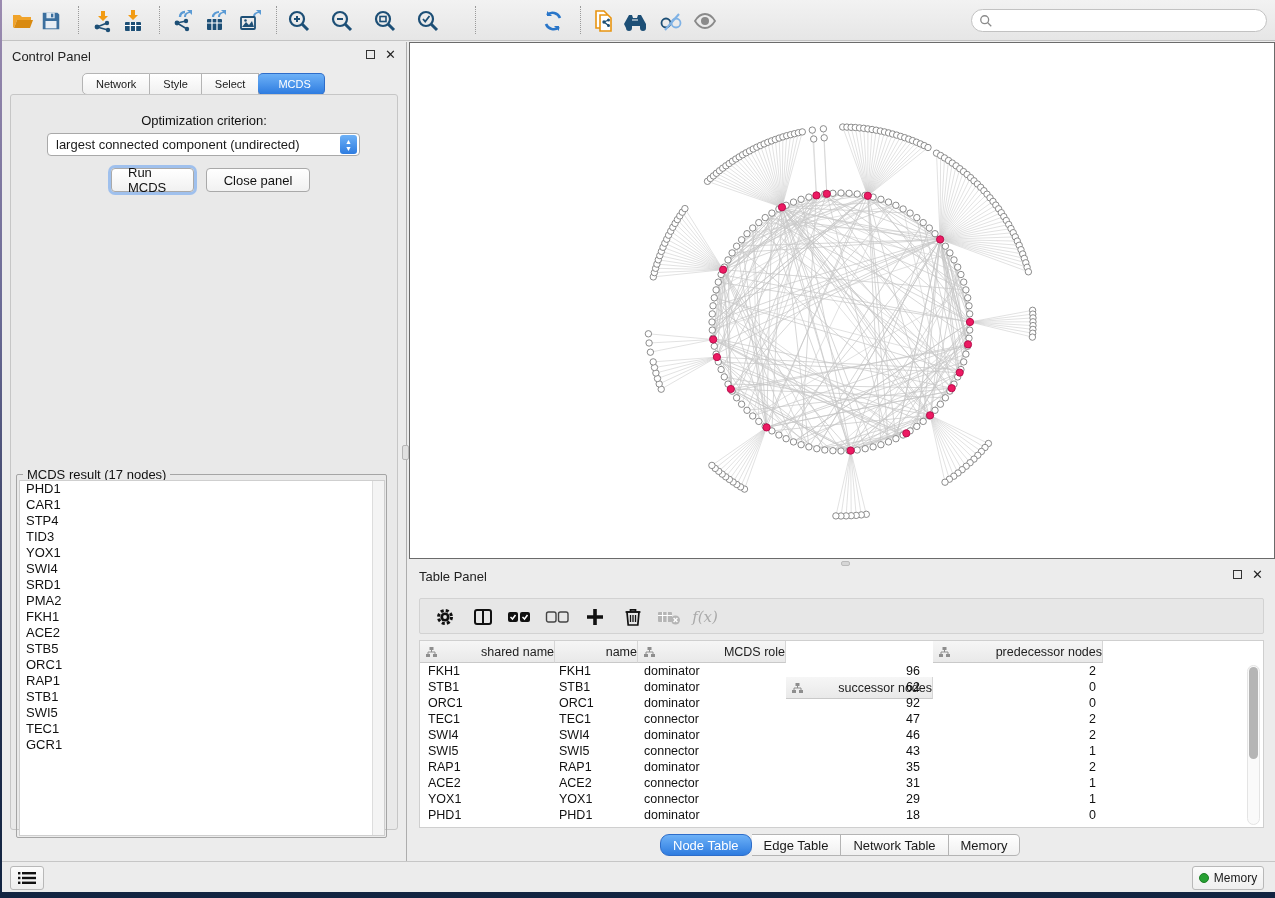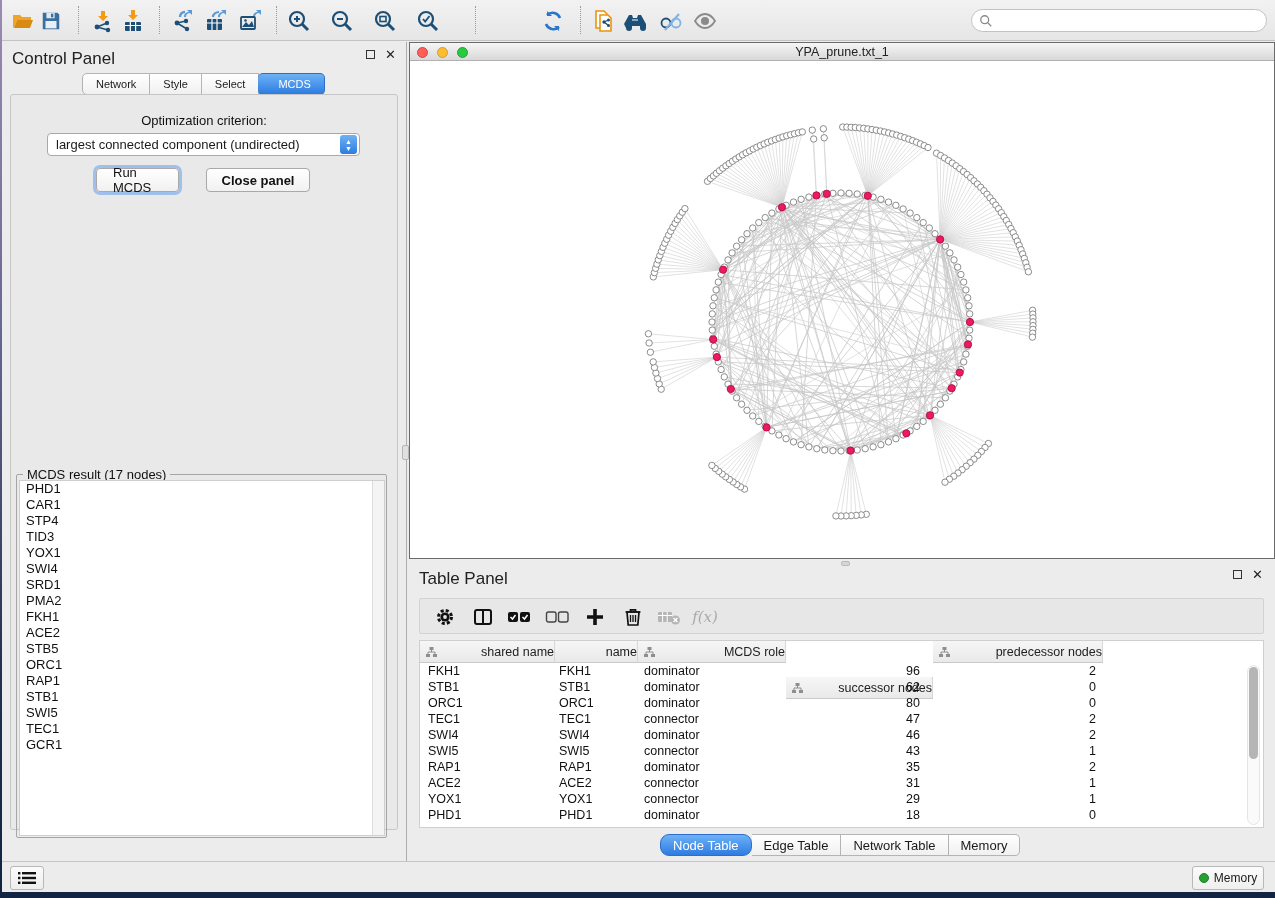--- a/index.html
+++ b/index.html
@@ -13,40 +13,40 @@
              background:linear-gradient(180deg,#f2f2f2,#e6e6e6); border-bottom:1px solid #c3c3c3;
              display:flex; align-items:center; }
   .tb-ic { position:absolute; top:8px; width:26px; height:26px; display:flex; align-items:center; justify-content:center; cursor:pointer; }
   .tb-sep { position:absolute; top:6px; width:0; height:28px; border-left:1px dotted #9a9a9a; }
   #search-box { position:absolute; left:969px; top:9px; width:296px; height:23px; background:#fff;
                 border:1px solid #c2c2c2; border-radius:12px; display:flex; align-items:center; padding-left:7px; }
   #search-box input { border:none; outline:none; flex:1; font-size:12px; background:transparent; height:18px; margin-left:4px; }
 
   
   #control-panel { position:absolute; left:0; top:42px; width:405px; height:819px; background:#ececec; border-right:1px solid #adadad; }
-  .panel-title { position:absolute; left:10px; top:7px; font-size:17px; color:#222; }
+  .panel-title { position:absolute; left:10px; top:7px; font-size:13px; color:#222; }
   .win-btns { position:absolute; right:10px; top:8px; display:flex; gap:10px; align-items:center; }
   .float-btn { width:9px; height:9px; border:1.5px solid #333; display:inline-block; cursor:pointer; }
   .close-btn { font-size:13px; font-weight:bold; color:#222; line-height:9px; cursor:pointer; }
   #cp-tabs { position:absolute; left:80px; top:31px; display:flex; }
   .cp-tab { height:22px; padding:0 13px; background:linear-gradient(180deg,#ffffff,#f0f0f0); border:1px solid #b4b4b4;
             border-left:none; display:flex; align-items:center; font-size:11px; cursor:pointer; }
   .cp-tab:first-child { border-left:1px solid #b4b4b4; border-radius:5px 0 0 5px; }
   .cp-tab.sel { background:linear-gradient(180deg,#6db1f7,#2e7ce0); color:#fff; border-color:#2e6dc9; border-radius:5px; margin-left:-1px;padding-left:20px; }
   #cp-pane { position:absolute; left:8px; top:52px; width:388px; height:736px; background:#e9e9e9; border:1px solid #c6c6c6; border-radius:3px; }
   #opt-label { position:absolute; left:0; top:18px; width:100%; text-align:center; font-size:13px; color:#111; }
   #opt-select { position:absolute; left:36px; top:38px; width:313px; height:23px; background:#fff; border:1px solid #a9a9a9;
                 border-radius:4px; display:flex; align-items:center; cursor:pointer; }
   #opt-select .sel-text { padding-left:8px; font-size:13px; flex:1; white-space:nowrap; overflow:hidden; }
   .stepper { width:17px; height:19px; margin-right:2px; border-radius:3px; background:linear-gradient(180deg,#6db1f7,#2e7ce0);
              display:flex; flex-direction:column; align-items:center; justify-content:center; color:#fff; font-size:7px; line-height:7px; }
   .btn { position:absolute; top:73px; height:24px; background:linear-gradient(180deg,#ffffff,#f1f1f1); border:1px solid #a9a9a9;
          border-radius:4px; font-size:13px; display:flex; align-items:center; justify-content:center; cursor:pointer; color:#111; }
-  #run-btn { left:85px; width:83px; box-shadow:0 0 0 3px rgba(110,165,240,.6);padding-left:16px; }
-  #closepanel-btn { left:195px; width:104px;font-weight:bold; }
+  #run-btn { left:100px; width:83px; box-shadow:0 0 0 3px rgba(110,165,240,.6);padding-left:16px; }
+  #closepanel-btn { left:195px; width:104px; }
   #mcds-group { position:absolute; left:5px; top:379px; width:371px; height:364px; border:1px solid #a5a5a5; border-radius:2px; }
   #mcds-legend { position:absolute; left:6px; top:-8px; background:#e9e9e9; padding:0 4px; font-size:13px; color:#111; }
   #mcds-list-wrap { position:absolute; left:2px; top:5px; width:366px; height:356px; background:#fff; border:1px solid #cfcfcf; overflow:hidden; }
   #mcds-scroll { position:absolute; right:0; top:0; width:12px; height:100%; background:#f4f4f4; border-left:1px solid #ddd; }
   .mcds-item { height:16px; line-height:16px; padding-left:6px; font-size:13px; color:#111; }
 
   
   #net-window { position:absolute; left:407px; top:42px; width:866px; height:517px; border:1px solid #6b6b6b; background:#fff; }
   #net-titlebar { position:absolute; left:0; top:0; width:100%; height:18px;
                   background:linear-gradient(180deg,#f6f6f6,#d8d8d8); border-bottom:1px solid #b0b0b0; }
@@ -290,26 +290,20 @@
             </div>
           <div id="mcds-scroll"></div>
         </div>
       </div>
     </div>
   </div>
 
   <div class="splitter-grip" style="left:400px; top:445px; width:7px; height:15px;"></div>
 
   <div id="net-window">
-    <div id="net-titlebar">
-      <span class="tl" style="left:7px;  background:#ff5f57; border:1px solid #e0443e;"></span>
-      <span class="tl" style="left:27px; background:#febc2e; border:1px solid #d6a023;"></span>
-      <span class="tl" style="left:47px; background:#27c93f; border:1px solid #1fa82f;"></span>
-      <div id="net-title">YPA_prune.txt_1</div>
-    </div>
     <div id="net-canvas">
       <svg width="864" height="496" viewBox="0 0 864 496">
           <line x1="372.0" y1="145.3" x2="314.3" y2="205.1" stroke="#c6c6c6" stroke-width="0.7"></line>
           <line x1="372.0" y1="145.3" x2="500.1" y2="151.1" stroke="#c6c6c6" stroke-width="0.7"></line>
           <line x1="372.0" y1="145.3" x2="463.1" y2="384.9" stroke="#c6c6c6" stroke-width="0.7"></line>
           <line x1="372.0" y1="145.3" x2="361.9" y2="368.9" stroke="#c6c6c6" stroke-width="0.7"></line>
           <line x1="372.0" y1="145.3" x2="306.1" y2="227.9" stroke="#c6c6c6" stroke-width="0.7"></line>
           <line x1="372.0" y1="145.3" x2="391.1" y2="137.3" stroke="#c6c6c6" stroke-width="0.7"></line>
           <line x1="372.0" y1="145.3" x2="513.2" y2="359.4" stroke="#c6c6c6" stroke-width="0.7"></line>
           <line x1="372.0" y1="145.3" x2="547.7" y2="314.9" stroke="#c6c6c6" stroke-width="0.7"></line>
@@ -1097,21 +1091,21 @@
             <div class="tcell c0">STB1</div>
             <div class="tcell c1">STB1</div>
             <div class="tcell c2">dominator</div>
             <div class="tcell c3">62</div>
             <div class="tcell c4">0</div>
           </div>
           <div class="trow">
             <div class="tcell c0">ORC1</div>
             <div class="tcell c1">ORC1</div>
             <div class="tcell c2">dominator</div>
-            <div class="tcell c3">80</div>
+            <div class="tcell c3">92</div>
             <div class="tcell c4">0</div>
           </div>
           <div class="trow">
             <div class="tcell c0">TEC1</div>
             <div class="tcell c1">TEC1</div>
             <div class="tcell c2">connector</div>
             <div class="tcell c3">47</div>
             <div class="tcell c4">2</div>
           </div>
           <div class="trow">

